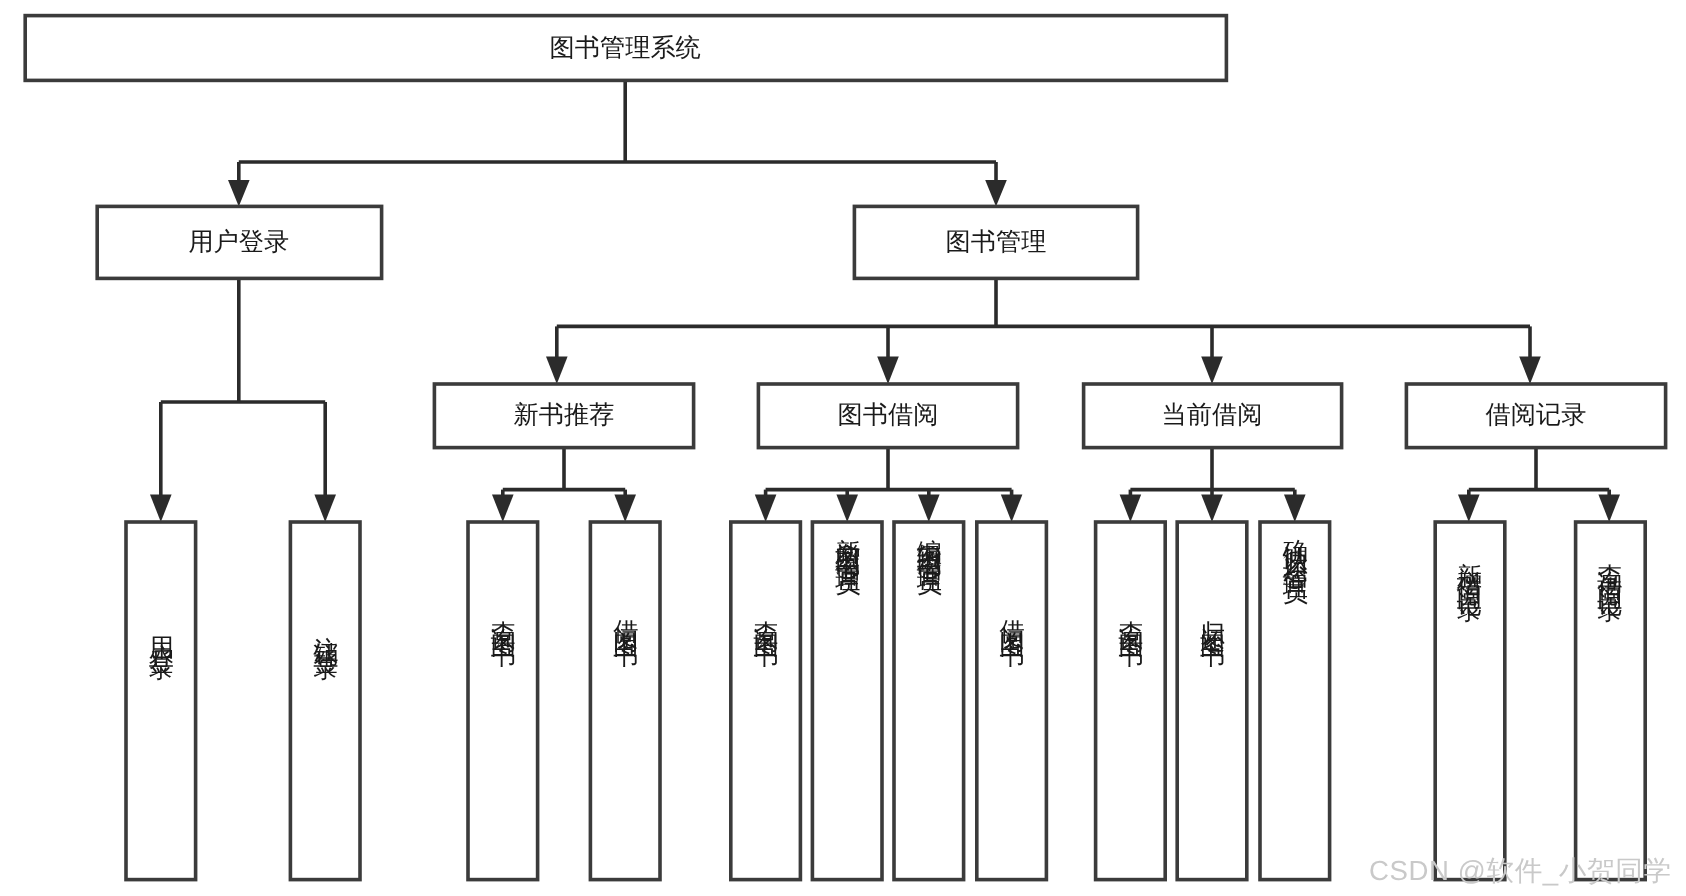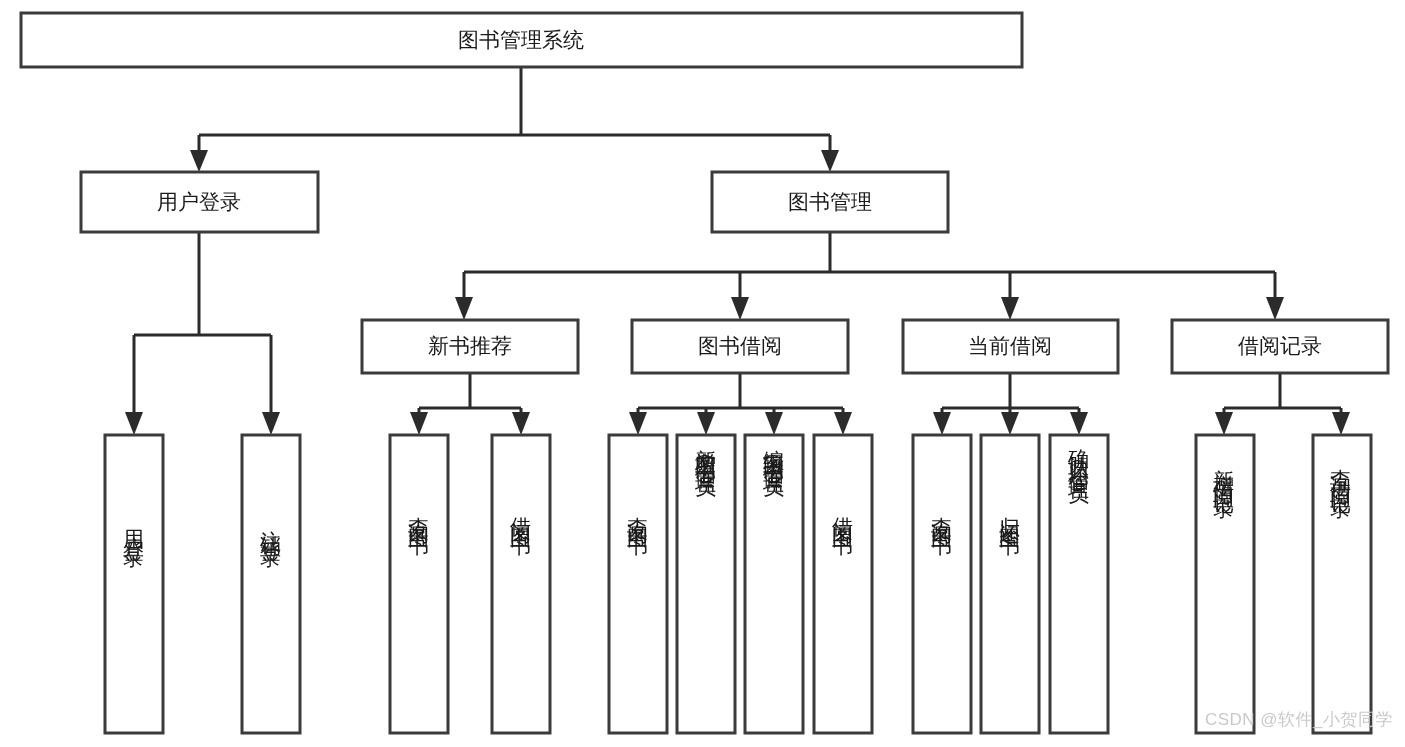--- a/index.html
+++ b/index.html
@@ -42,23 +42,23 @@
     stroke-width: 3;
     fill: none;
   }
   .arrow-head {
     fill: #2b2b2b;
     stroke: none;
   }
   .watermark {
     position: absolute;
     right: 12px;
-    bottom: 16px;
+    bottom: 6px;
     color: #c9c9c9;
-    font-size: 17px;
+    font-size: 23px;
     font-family: "Liberation Sans", "DejaVu Sans", sans-serif;
     white-space: nowrap;
     letter-spacing: 0.5px;
     pointer-events: none;
   }
 </style>
 </head>
 <body>
 
 <svg id="diagram" viewBox="0 0 1405 747">

